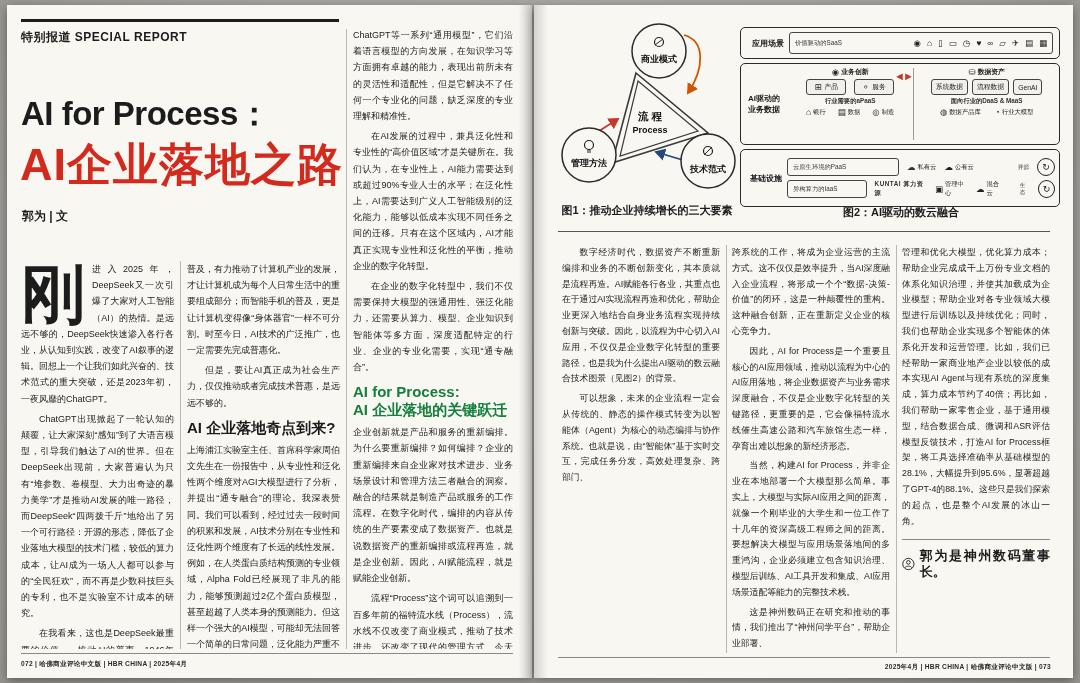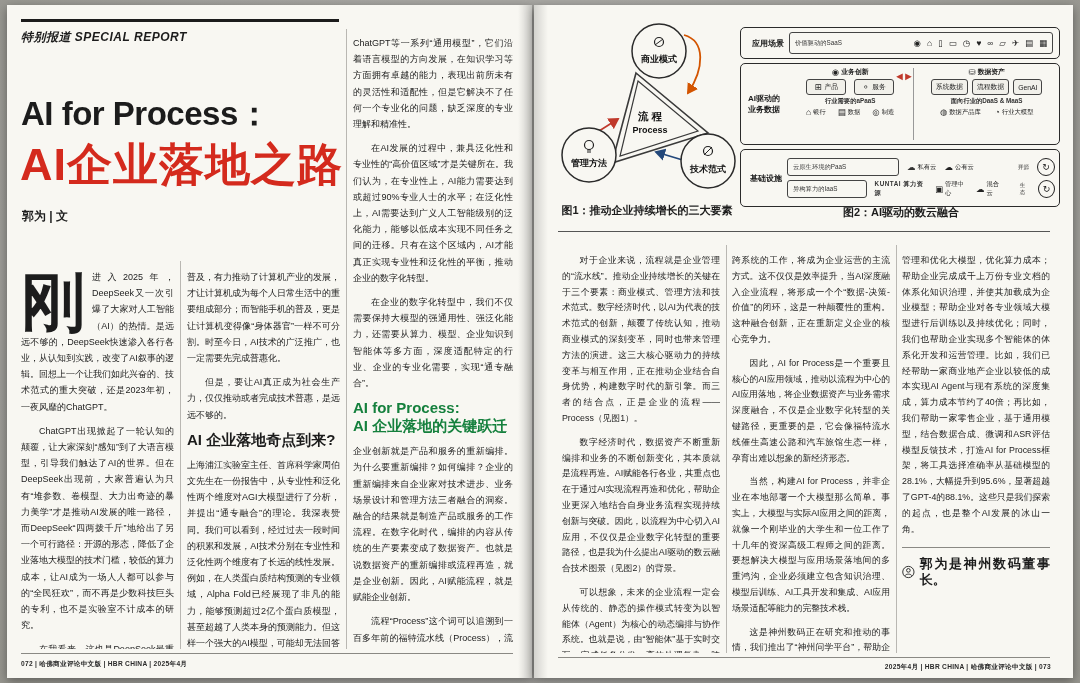--- a/index.html
+++ b/index.html
@@ -16,21 +16,21 @@
     background:linear-gradient(to right, rgba(0,0,0,0), rgba(0,0,0,.18));}
   #pageR::before{content:"";position:absolute;left:0;top:0;bottom:0;width:14px;
     background:linear-gradient(to left, rgba(0,0,0,0), rgba(0,0,0,.15));}
   .abs{position:absolute;}
   .rule{background:#1c1c1c;}
   .kicker{font-size:12px;font-weight:bold;letter-spacing:.5px;}
   .title-en{font-size:33px;font-weight:900;letter-spacing:-.5px;line-height:1.05;}
   .title-cn{font-size:45px;font-weight:900;color:#d42a1d;letter-spacing:1px;line-height:1.1;}
   .byline{font-size:12px;font-weight:bold;}
   .col{font-size:9px;line-height:16.2px;text-align:justify;overflow:hidden;}
-  .col p{margin:8px 0 4px 0;}
+  .col p{margin:0 0 4px 0;}
   .indent{text-indent:2em;}
   .dropcap{float:left;font-size:64px;line-height:.92;font-weight:900;margin:4px 7px 0 0;}
   .subhead{font-size:15px;font-weight:900;margin:8px 0 5px 0;line-height:1.2;text-align:left;}
   .subhead.red{color:#15803d;}
   .vdiv{position:absolute;width:1px;background:#b9b7b2;}
   .footer{font-size:6.6px;font-weight:bold;color:#2a2a2a;letter-spacing:.3px;}
   .figcap{font-size:11px;font-weight:700;text-align:center;}
   
   .f2box{border:1.5px solid #2b2b2b;border-radius:5px;background:#f8f7f2;}
   .f2label{font-size:8px;font-weight:900;text-align:center;}
@@ -44,21 +44,21 @@
   .sidelbl{font-size:5.5px;color:#333;}
   .redarrow{color:#c0392b;font-weight:900;font-size:11px;letter-spacing:-2px;}
   .innerbox{border:1px solid #444;border-radius:3px;display:flex;align-items:center;}
   .authrow{display:flex;align-items:center;gap:5px;font-size:13px;font-weight:bold;}
 </style>
 </head>
 <body>
 
 <div class="page" id="pageL">
   <div class="abs rule" style="left:14px;top:14px;width:318px;height:3px;"></div>
-  <div class="abs kicker" style="left:14px;top:24px;font-style:italic;">特别报道 SPECIAL REPORT</div>
+  <div class="abs kicker" style="left:14px;top:24px;">特别报道 SPECIAL REPORT</div>
 
   <div class="abs title-en" style="left:14px;top:92px;width:320px;">AI for Process：</div>
   <div class="abs title-cn" style="left:13px;top:135px;width:330px;">AI企业落地之路</div>
   <div class="abs byline" style="left:15px;top:203px;">郭为 | 文</div>
 
   <div class="abs col" style="left:14px;top:256px;width:153px;height:388px;">
     <p><span class="dropcap">刚</span><span>进入2025年，DeepSeek又一次引爆了大家对人工智能（AI）的热情。是远远不够的，DeepSeek快速渗入各行各业，从认知到实践，改变了AI叙事的逻辑。回想上一个让我们如此兴奋的、技术范式的重大突破，还是2023年初，一夜风靡的ChatGPT。</span></p>
     <p class="indent">ChatGPT出现掀起了一轮认知的颠覆，让大家深刻“感知”到了大语言模型，引导我们触达了AI的世界。但在DeepSeek出现前，大家普遍认为只有“堆参数、卷模型、大力出奇迹的暴力美学”才是推动AI发展的唯一路径，而DeepSeek“四两拨千斤”地给出了另一个可行路径：开源的形态，降低了企业落地大模型的技术门槛，较低的算力成本，让AI成为一场人人都可以参与的“全民狂欢”，而不再是少数科技巨头的专利，也不是实验室不计成本的研究。</p>
     <p class="indent">在我看来，这也是DeepSeek最重要的价值——推动AI的普惠。1946年推出的全球第一台计算机ENIAC只能支持每秒5000次的运算，直到40年后，PC的全面</p>
   </div>
@@ -261,21 +261,20 @@
           <span class="sidecircle">↻</span>
         </div>
       </div>
     </div>
   </div>
   <div class="abs figcap" style="left:206px;top:200px;width:322px;">图2：AI驱动的数云融合</div>
 
   <div class="abs" style="left:24px;top:226px;width:492px;height:1px;background:#555;"></div>
 
   <div class="abs col" style="left:28px;top:240px;width:158px;height:408px;font-size:8.8px;line-height:15.8px;">
-    <p class="indent">对于企业来说，流程就是企业管理的“流水线”。推动企业持续增长的关键在于三个要素：商业模式、管理方法和技术范式。数字经济时代，以AI为代表的技术范式的创新，颠覆了传统认知，推动商业模式的深刻变革，同时也带来管理方法的演进。这三大核心驱动力的持续变革与相互作用，正在推动企业结合自身优势，构建数字时代的新引擎。而三者的结合点，正是企业的流程——Process（见图1）。</p>
     <p class="indent">数字经济时代，数据资产不断重新编排和业务的不断创新变化，其本质就是流程再造。AI赋能各行各业，其重点也在于通过AI实现流程再造和优化，帮助企业更深入地结合自身业务流程实现持续创新与突破。因此，以流程为中心切入AI应用，不仅仅是企业数字化转型的重要路径，也是我为什么提出AI驱动的数云融合技术图景（见图2）的背景。</p>
     <p class="indent">可以想象，未来的企业流程一定会从传统的、静态的操作模式转变为以智能体（Agent）为核心的动态编排与协作系统。也就是说，由“智能体”基于实时交互，完成任务分发，高效处理复杂、跨部门、</p>
   </div>
   <div class="vdiv" style="left:192px;top:240px;height:408px;"></div>
   <div class="abs col" style="left:198px;top:240px;width:158px;height:408px;font-size:8.8px;line-height:15.8px;">
     <p>跨系统的工作，将成为企业运营的主流方式。这不仅仅是效率提升，当AI深度融入企业流程，将形成一个个“数据-决策-价值”的闭环，这是一种颠覆性的重构。这种融合创新，正在重新定义企业的核心竞争力。</p>
     <p class="indent">因此，AI for Process是一个重要且核心的AI应用领域，推动以流程为中心的AI应用落地，将企业数据资产与业务需求深度融合，不仅是企业数字化转型的关键路径，更重要的是，它会像福特流水线催生高速公路和汽车旅馆生态一样，孕育出难以想象的新经济形态。</p>
     <p class="indent">当然，构建AI for Process，并非企业在本地部署一个大模型那么简单。事实上，大模型与实际AI应用之间的距离，就像一个刚毕业的大学生和一位工作了十几年的资深高级工程师之间的距离。要想解决大模型与应用场景落地间的多重鸿沟，企业必须建立包含知识治理、模型后训练、AI工具开发和集成、AI应用场景适配等能力的完整技术栈。</p>
     <p class="indent">这是神州数码正在研究和推动的事情，我们推出了“神州问学平台”，帮助企业部署、</p>
   </div>

